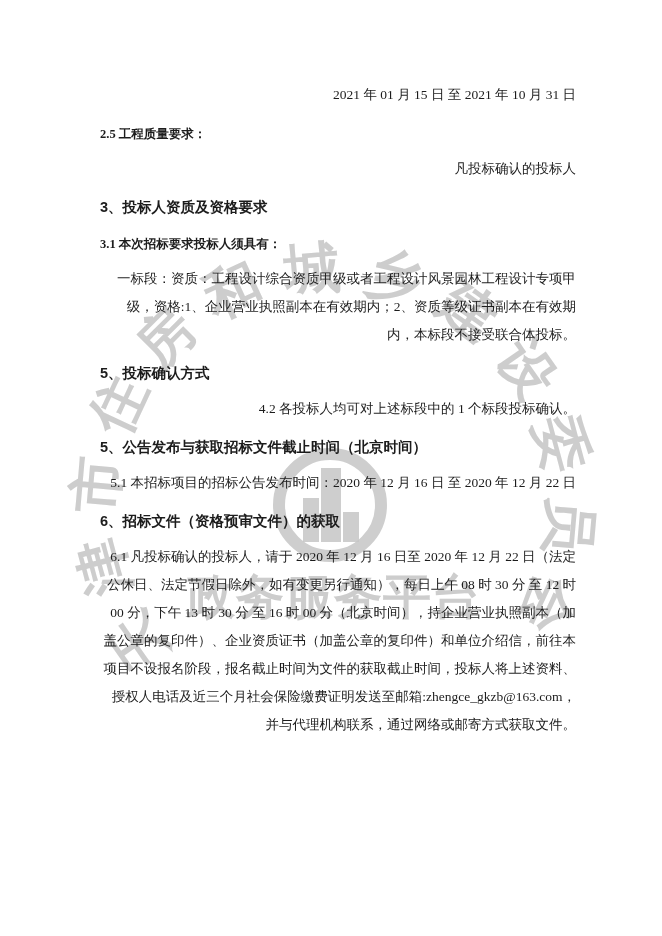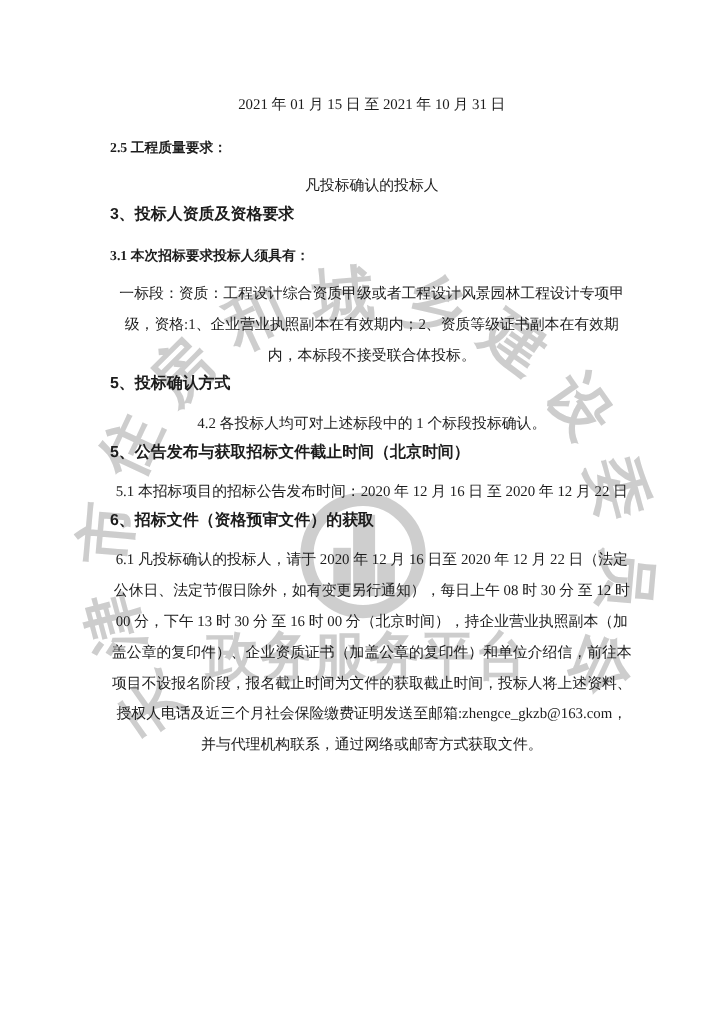--- a/index.html
+++ b/index.html
@@ -17,26 +17,27 @@
   .content {
     position:absolute; left:100px; top:81px; width:476px;
     z-index:1;
     color:#1c1c1c;
   }
   .blk { margin:0; }
   .blk.body {
     font-family:"Liberation Serif","DejaVu Serif",serif;
     font-size:13.5px; line-height:28px;
     margin-top:10px;
-    text-align:center;
+    text-align:right;
   }
   .blk.h-big {
     font-family:"Liberation Sans","DejaVu Sans",sans-serif;
     font-weight:bold;
     font-size:14.5px; line-height:24px;
+    margin-top:12px;
   }
   .blk.h-small {
     font-family:Liberation Serif, serif;
     font-weight:bold;
     font-size:12.5px; line-height:22px;
     margin-top:14px;
   }
   .blk:first-child { margin-top:0; }
   svg text.wm-arc-char, svg text.wm-banner {
     font-family:"Liberation Sans","DejaVu Sans",sans-serif;

